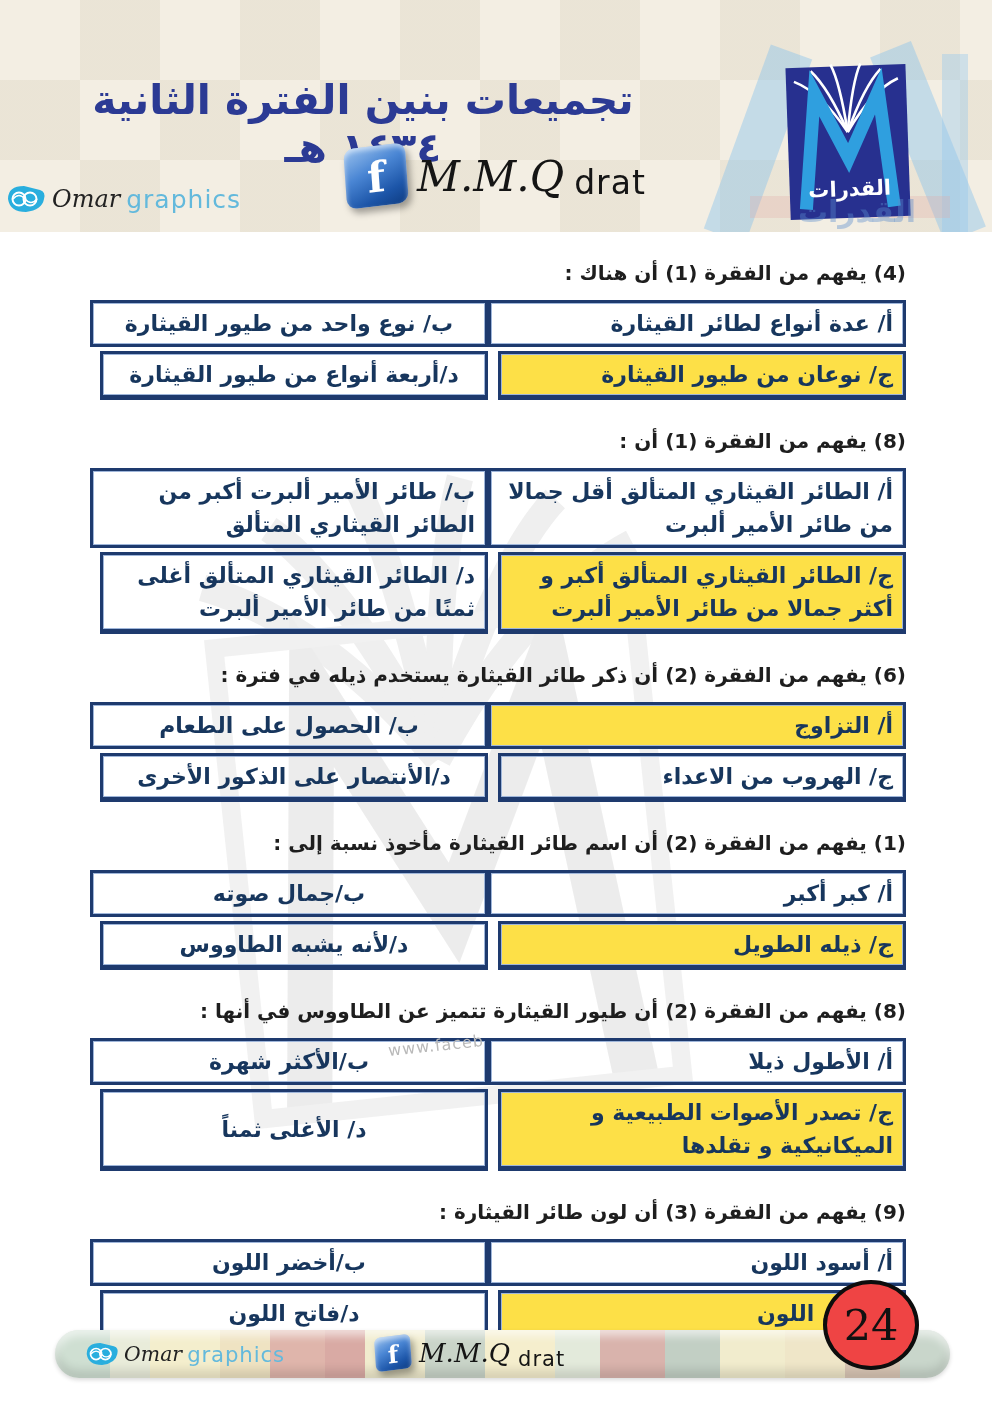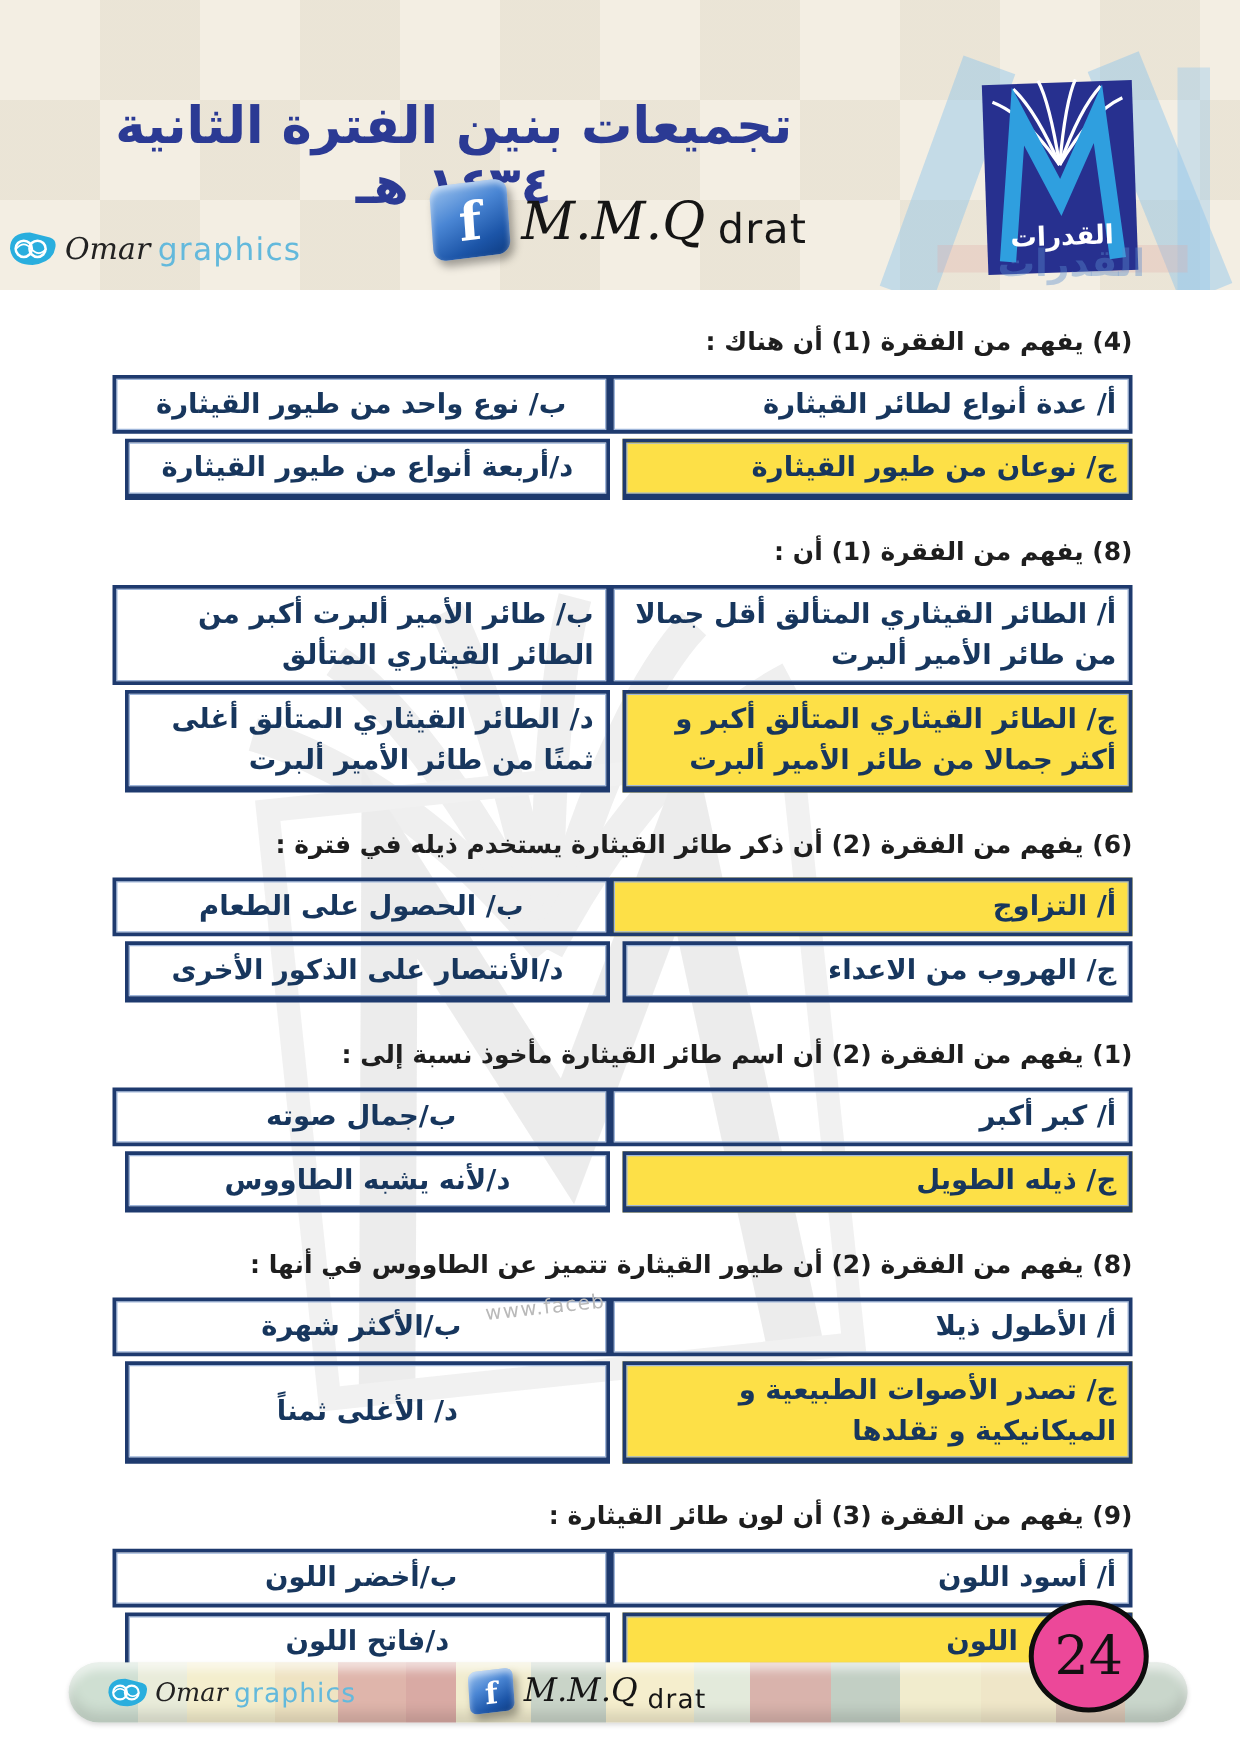--- a/index.html
+++ b/index.html
@@ -98,21 +98,21 @@
     display:flex;align-items:center;
   }
   .footer-credit{position:absolute;left:30px;top:9px;transform:scale(.85);transform-origin:left center;}
   .footer-brand{position:absolute;left:320px;top:4px;display:flex;align-items:center;gap:8px;}
   .footer-brand .fb-icon{width:36px;height:34px;border-radius:6px;}
   .footer-brand .fb-icon span{font-size:24px;}
   .footer-brand .brand-script{font-size:26px;}
   .footer-brand .brand-plain{font-size:21px;}
   .page-badge{
     position:absolute;left:823px;top:1280px;width:88px;height:82px;z-index:5;
-    background:#ec4899;border:4px solid #0d0d0d;border-radius:50%;
+    background:#ef4444;border:4px solid #0d0d0d;border-radius:50%;
     display:flex;align-items:center;justify-content:center;
     font-family:"DejaVu Serif",serif;font-size:43px;color:#111;
   }
 </style>
 </head>
 <body>
 
 <svg class="watermark" viewBox="0 0 600 700">
   <g stroke="#e2e2e2" fill="none">
     <path d="M300 330 C220 210 140 160 90 140" stroke-width="26"></path>

